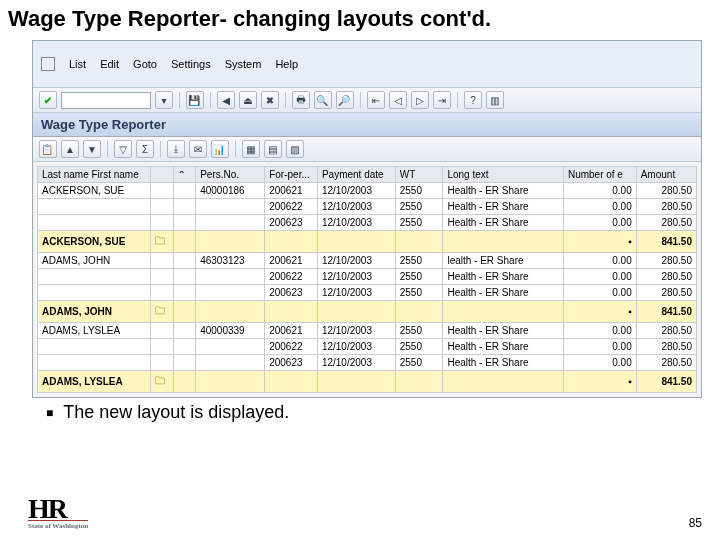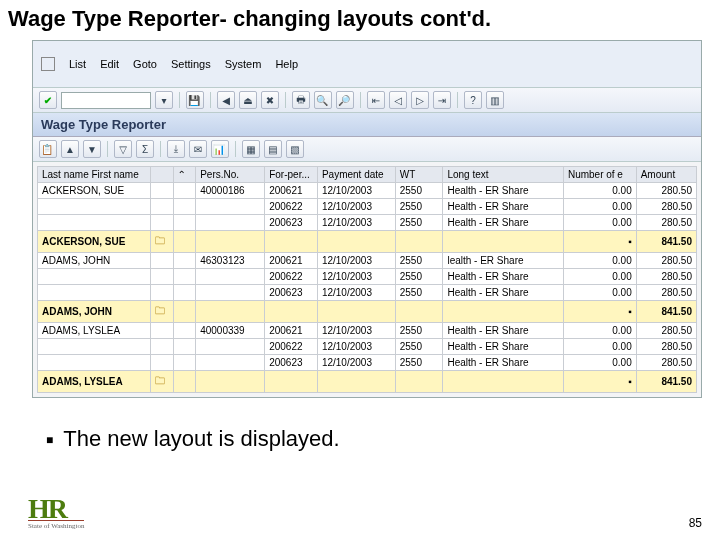--- a/index.html
+++ b/index.html
@@ -17,26 +17,26 @@
   .app-title { background: linear-gradient(#dae5f5,#c3d3ec); padding: 4px 8px; font-weight: bold; color: #2a3a5a; font-size: 13px; border-bottom: 1px solid #aab; }
   .toolbar2 { background: linear-gradient(#f5f7fb,#e5ebf4); display: flex; align-items: center; gap: 4px; padding: 3px 6px; border-bottom: 1px solid #bcc; }
   .grid-wrap { background: #f3f4f6; padding: 4px; }
   table.grid { border-collapse: collapse; width: 100%; background: #fff; table-layout: fixed; }
   table.grid th, table.grid td { border: 1px solid #c9cdd3; padding: 2px 4px; font-size: 10px; white-space: nowrap; overflow: hidden; }
   table.grid th { background: #e4e8ef; font-weight: normal; text-align: left; }
   table.grid td.num { text-align: right; }
   tr.subtotal td { background: #fff6bf; font-weight: bold; }
   tr.subtotal td.marker { text-align: right; font-weight: normal; }
   .folder { color: #caa94a; }
-  .bullet-note { margin: 28px 0 0 46px; font-size: 22px; }
+  .bullet-note { margin: 4px 0 0 46px; font-size: 18px; }
   .bullet-note::before { content: "■"; margin-right: 10px; font-size: 12px; vertical-align: middle; }
   .footer { position: absolute; bottom: 10px; left: 28px; right: 18px; display: flex; justify-content: space-between; align-items: flex-end; }
   .hr-logo { font-family: Georgia, serif; }
-  .hr-big { font-size: 28px; font-weight: bold; color: #4d7c0f; letter-spacing: -2px; line-height: 0.8; }
-  .hr-sub { font-size: 7px; color: #666; border-top: 1px solid #9a3d2b; padding-top: 1px; }
+  .hr-big { font-size: 28px; font-weight: bold; color: #000000; letter-spacing: -2px; line-height: 0.8; }
+  .hr-sub { font-size: 7px; color: #666; border-top: 1px solid #9a3d2b; padding-top: 1px; font-weight: bold; }
   .page-num { font-size: 12px; }
   .col-lastname{width:90px}.col-mark{width:18px}.col-pers{width:55px}.col-fp{width:42px}.col-date{width:62px}.col-wt{width:38px}.col-long{width:96px}.col-ne{width:58px}.col-amt{width:48px}
 </style>
 </head>
 <body>
 
 <div class="slide-title">Wage Type Reporter- changing layouts cont'd.</div>
 
 <div class="sap-window">
   <div class="menubar">

